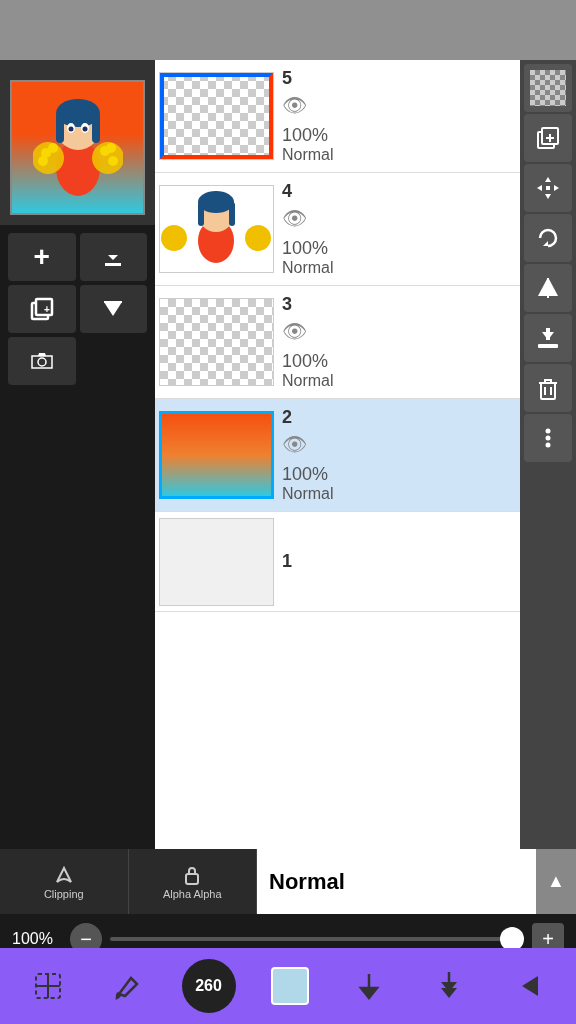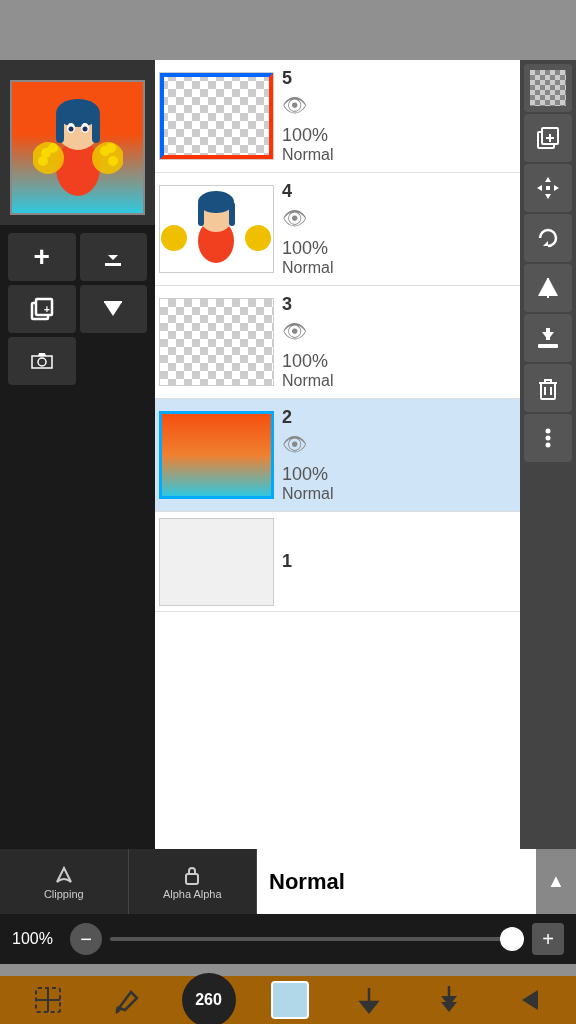--- a/index.html
+++ b/index.html
@@ -297,22 +297,22 @@
       justify-content: center;
       cursor: pointer;
     }
 
     
     .bottom-toolbar {
       position: absolute;
       bottom: 0;
       left: 0;
       right: 0;
-      height: 48px;
-      background: #a16207;
+      height: 76px;
+      background: #8b5cf6;
       display: flex;
       align-items: center;
       justify-content: space-around;
       padding: 0 8px;
     }
 
     .tb-btn {
       width: 50px;
       height: 50px;
       background: transparent;

